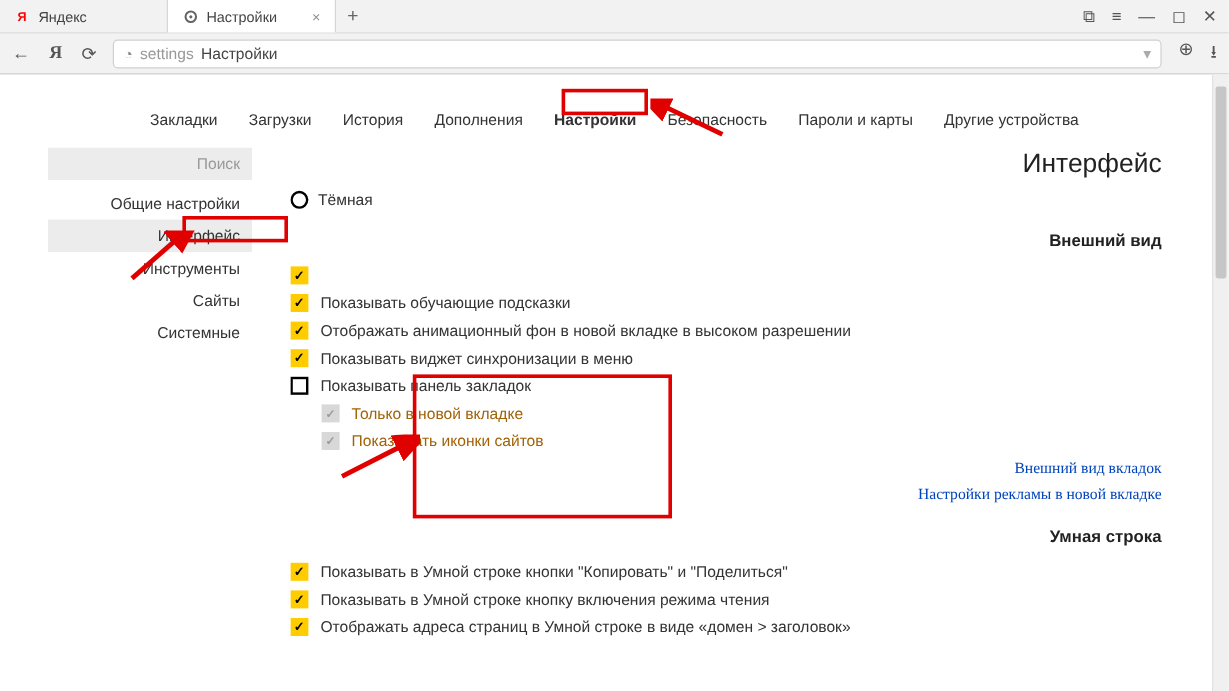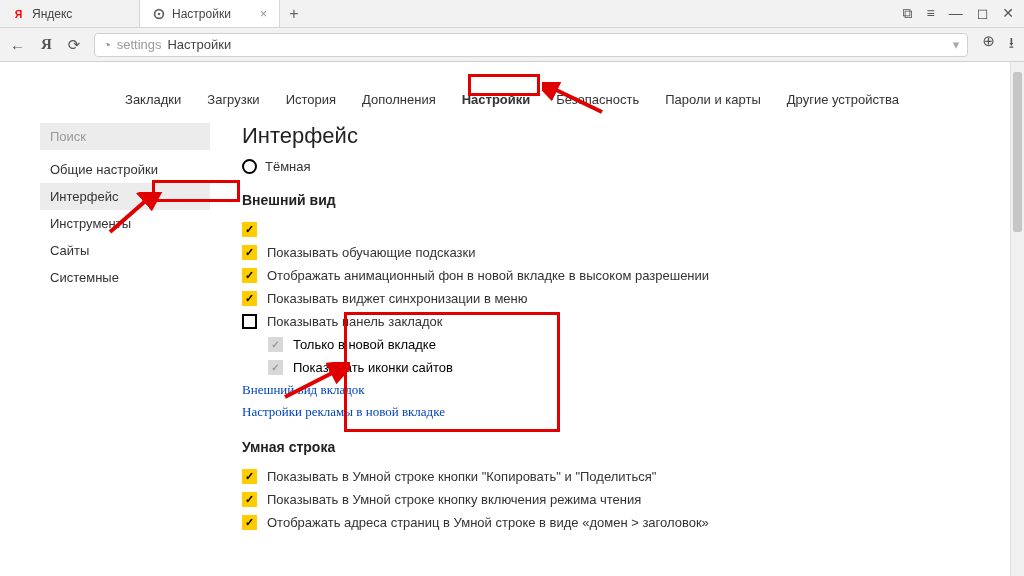--- a/index.html
+++ b/index.html
@@ -91,20 +91,21 @@
     font-size: 13px;
     color: #333;
   }
   .settings-tabs .st-item { padding: 2px 4px; cursor: pointer; }
   .settings-tabs .st-item.active { font-weight: bold; }
   .settings-body {
     display: flex;
     gap: 32px;
     flex: 1;
     overflow: hidden;
+    text-align: right;
   }
   
   .sidebar {
     width: 170px;
     flex-shrink: 0;
   }
   .search-box {
     background: #ececec;
     color: #999;
     padding: 6px 10px;
@@ -148,21 +149,21 @@
     width: 15px; height: 15px;
     background: #ffcc00;
     display: inline-flex; align-items:center; justify-content:center;
     font-size: 11px; color: #000; font-weight: bold;
     flex-shrink: 0;
   }
   .cb.unchecked { background:#fff; border:2px solid #000; width:15px; height:15px;}
   .cb.gray { background:#d8d8d8; }
   .cb.gray::after { content:"✓"; color:#999; font-size:10px;}
   .nested { margin-left: 26px; color:#aaa; }
-  .nested .check-row { color:#000000; }
+  .nested .check-row { color:#a16207; }
   .link { color:#0044bb; cursor:pointer; padding:3px 0; font-size:13px;font-family:Liberation Serif, serif;}
   
   .redbox {
     position: absolute;
     border: 3px solid #e00000;
     pointer-events: none;
     z-index: 50;
   }
   .arrow {
     position: absolute;

